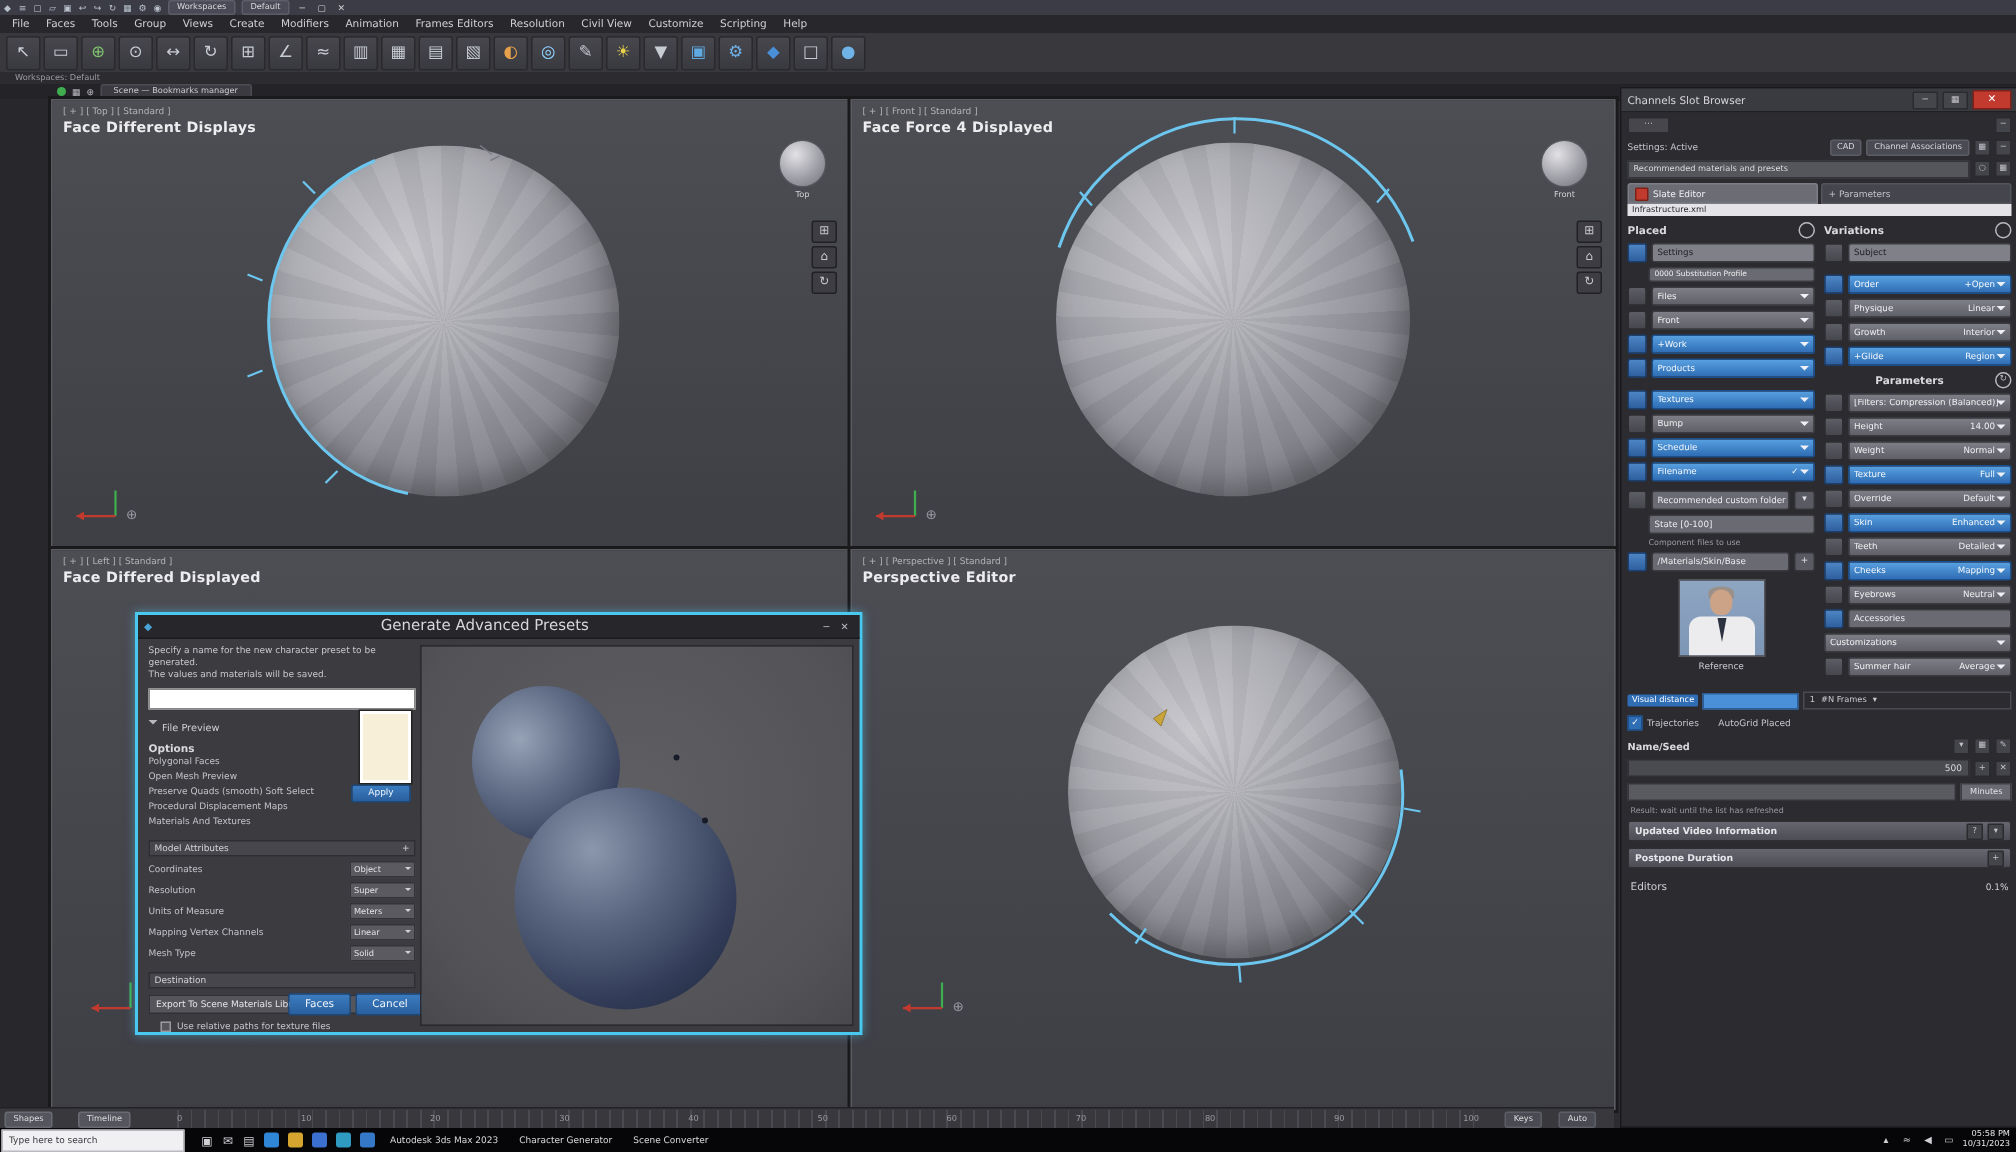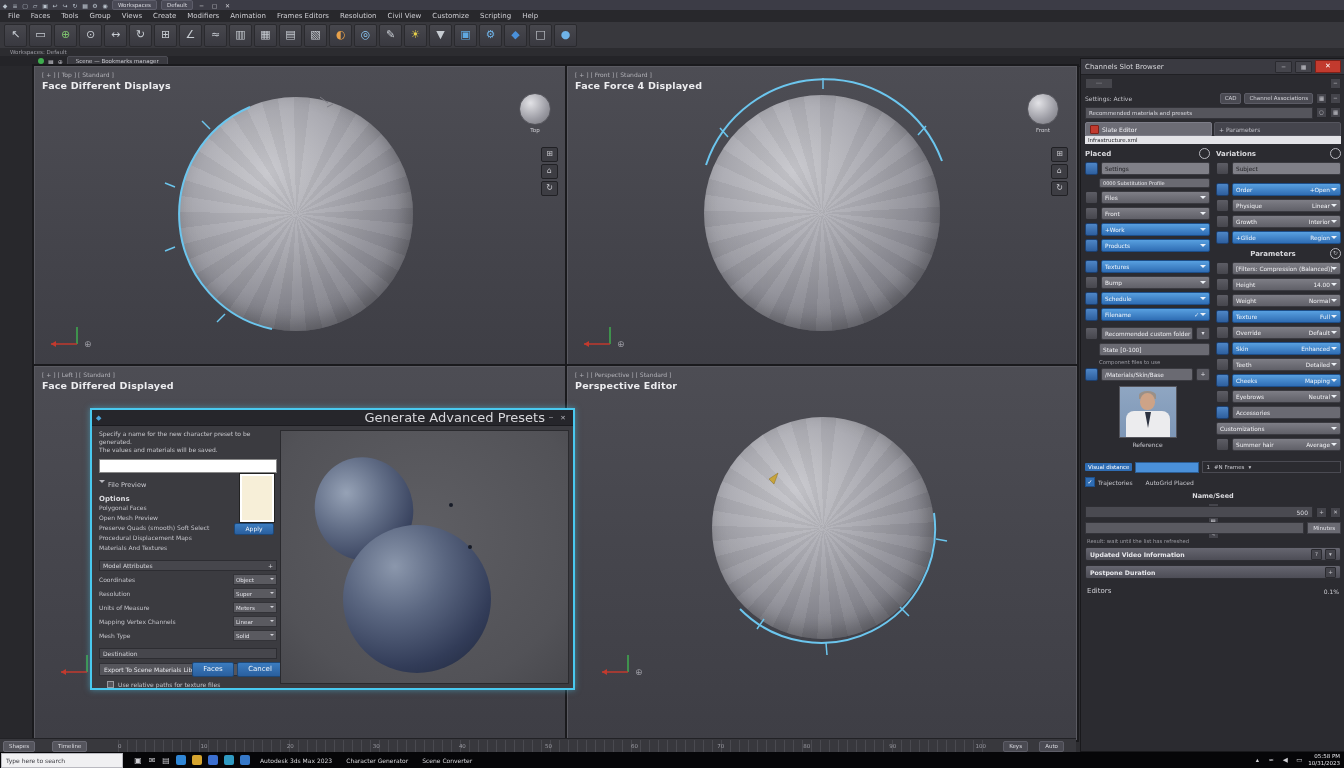--- a/index.html
+++ b/index.html
@@ -44,21 +44,21 @@
   .vc-label{font-size:5.5px;color:#cfcfd5;margin-top:2px;}
   .navstack{position:absolute;display:flex;flex-direction:column;gap:2px;}
   .navbtn{width:15px;height:13px;background:#3d3d43;border:1px solid #212125;color:#c8c8ce;font-size:8px;line-height:12px;text-align:center;border-radius:2px;}
   .tripod{position:absolute;display:flex;align-items:flex-end;gap:3px;}
   .trip-target{font-size:9px;color:#9a9aa2;}
   svg.overlay{position:absolute;left:0;top:0;pointer-events:none;}
   
   .dialog{left:90px;top:408px;width:481px;height:278px;background:#3b3b40;border:2px solid #49c9ef;box-shadow:0 0 6px rgba(73,201,239,.5);}
   .dlg-titlebar{position:absolute;left:0;top:0;right:0;height:15px;background:#26262b;display:flex;align-items:center;padding:0 4px;border-bottom:1px solid #1b1b1f;}
   .dlg-appicon{color:#4aa3d8;font-size:7px;}
-  .dlg-title{flex:1;text-align:right;font-size:13px;color:#d8d8dc;}
+  .dlg-title{flex:1;text-align:center;font-size:10px;color:#d8d8dc;}
   .dlg-winbtn{width:12px;text-align:center;font-size:6.5px;color:#b9b9c0;}
   .dlg-left{position:absolute;left:7px;top:20px;width:178px;}
   .dlg-intro{font-size:6px;color:#c7c7cc;line-height:8px;}
   .dlg-input{display:block;width:172px;height:10px;margin-top:5px;background:#fff;border:1px solid #888;font-size:7px;}
   .dlg-sec{font-size:6.5px;color:#cdcdd2;margin-top:7px;}
   .dlg-sec::before{content:"";display:inline-block;border:3px solid transparent;border-top-color:#b9b9c0;margin-right:3px;vertical-align:1px;}
   .dlg-grouphdr{font-size:7px;font-weight:bold;color:#dadade;margin-top:6px;}
   .dlg-opt{font-size:6px;color:#c3c3c9;line-height:10px;width:120px;}
   .swatch{position:absolute;left:148px;top:64px;width:30px;height:44px;background:#f7efd8;border:2px solid #fff;box-shadow:0 0 0 1px #222;}
   .btn-blue{background:linear-gradient(#3b7cc0,#2a5f9e);border:1px solid #1d4878;color:#eef4fa;text-align:center;border-radius:2px;}
@@ -125,21 +125,21 @@
   .ph-shirt{position:absolute;left:6px;top:24px;width:44px;height:26px;border-radius:8px 8px 0 0;background:#ececee;}
   .ph-tie{position:absolute;left:25px;top:25px;width:0;height:0;border-left:3px solid transparent;border-right:3px solid transparent;border-top:16px solid #2c3240;}
   .ph-caption{text-align:center;font-size:6px;color:#c6c6cc;margin-top:3px;}
   .rp-bottom{position:absolute;left:4px;right:4px;top:402px;}
   .bt-row{display:flex;align-items:center;gap:3px;margin-bottom:4px;}
   .bt-plabel{font-size:5.5px;color:#fff;background:#2f6db4;padding:1px 3px;border-radius:1px;white-space:nowrap;}
   .pbar{width:62px;height:9px;background:#4a90d9;border:1px solid #2c5d93;}
   .frames-box{flex:1;height:10px;border:1px solid #4a4a52;display:flex;align-items:center;gap:4px;padding:0 3px;font-size:5.5px;color:#c9c9cf;}
   .chkbox{width:8px;height:8px;background:#2f6db4;border:1px solid #1d4f8a;color:#fff;font-size:6px;line-height:8px;text-align:center;}
   .bt-lbl{font-size:6px;color:#c6c6cc;}
-  .ns-hdr{display:flex;align-items:center;gap:3px;height:11px;margin:5px 0 3px;flex-direction:column;}
+  .ns-hdr{display:flex;align-items:center;gap:3px;height:11px;margin:5px 0 3px;}
   .ns-title{flex:1;font-size:6.5px;font-weight:bold;color:#dadade;}
   .ns-field{flex:1;height:10px;background:#4a4a51;border:1px solid #2e2e33;display:flex;align-items:center;justify-content:flex-end;padding:0 4px;font-size:6px;color:#d9d9df;}
   .slider{flex:1;height:10px;background:#5a5a61;border:1px solid #34343a;}
   .chip{height:10px;line-height:10px;padding:0 5px;background:#6a6a72;border:1px solid #3e3e45;font-size:5.5px;color:#e2e2e8;}
   .rollout{height:12px;background:linear-gradient(#666670,#4d4d56);border:1px solid #2e2e33;display:flex;align-items:center;gap:3px;padding:0 4px;margin-bottom:4px;border-radius:2px;}
   .ro-lbl{flex:1;font-size:6.2px;font-weight:bold;color:#e6e6ea;}
   .footer-row{display:flex;align-items:center;margin-top:8px;padding:0 2px;}
   .ft-lbl{flex:1;font-size:7px;color:#cfcfd5;}
   .ft-val{font-size:6px;color:#cfcfd5;}
   

